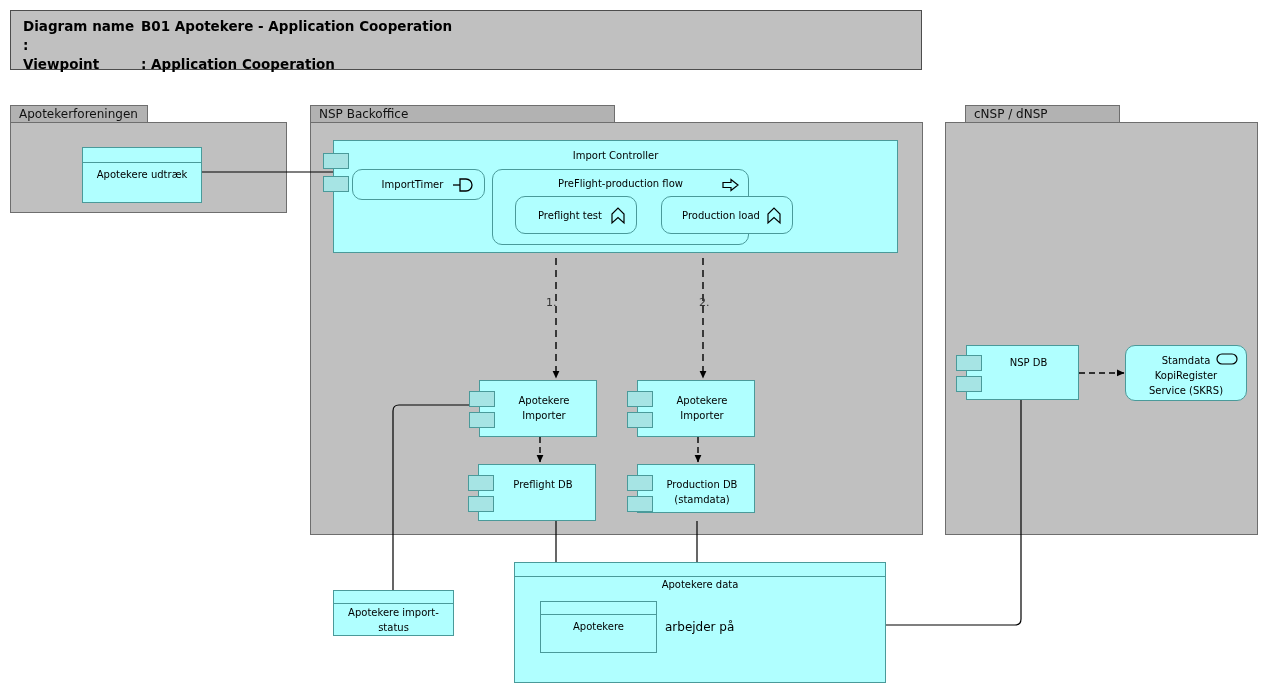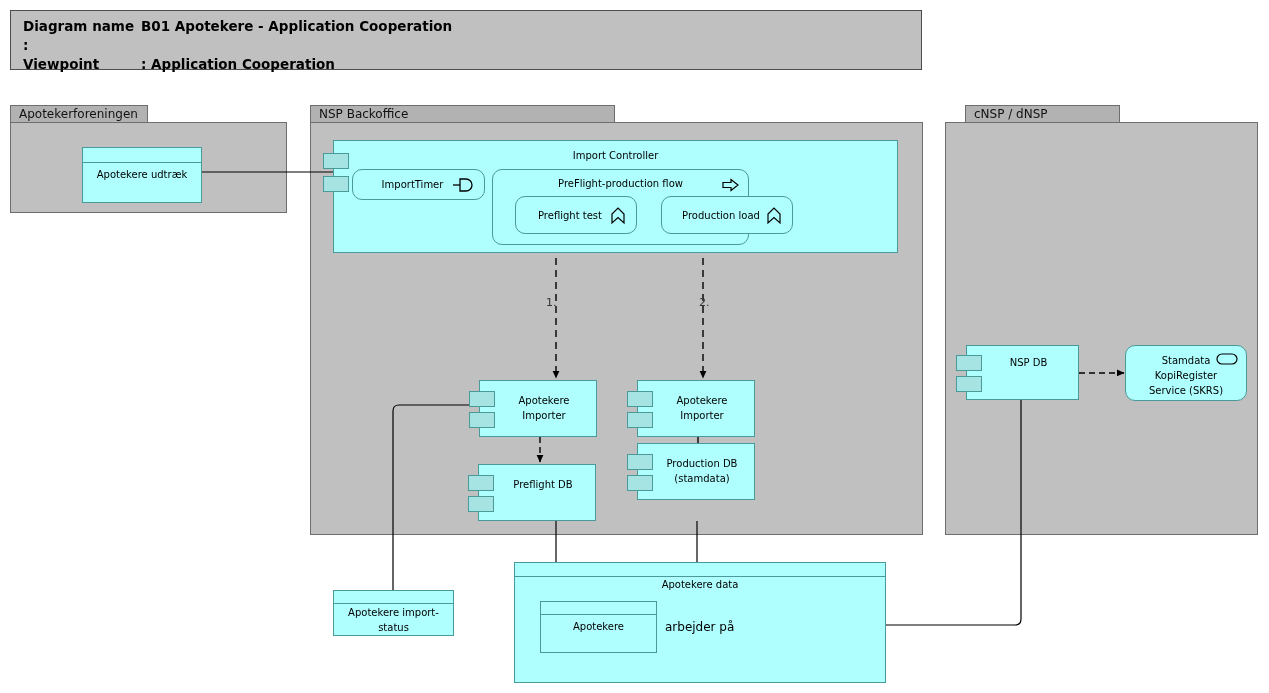--- a/index.html
+++ b/index.html
@@ -185,21 +185,21 @@
   <div class="lbl" style="top:12px;left:12px;">Apotekere
 Importer</div>
 </div>
 
 <div class="el cmp" style="left:478px;top:464px;width:118px;height:57px;">
   <div class="tab" style="top:10px;"></div>
   <div class="tab" style="top:31px;"></div>
   <div class="lbl" style="top:12px;left:12px;">Preflight DB</div>
 </div>
 
-<div class="el cmp" style="left:637px;top:443px;width:118px;height:57px;">
+<div class="el cmp" style="left:637px;top:464px;width:118px;height:49px;">
   <div class="tab" style="top:10px;"></div>
   <div class="tab" style="top:31px;"></div>
   <div class="lbl" style="top:12px;left:12px;">Production DB
 (stamdata)</div>
 </div>
 
 <div class="el dataobj" style="left:333px;top:590px;width:121px;height:46px;">
   <div class="divider" style="top:12px;"></div>
   <div class="lbl" style="top:14px;">Apotekere import-
 status</div>

